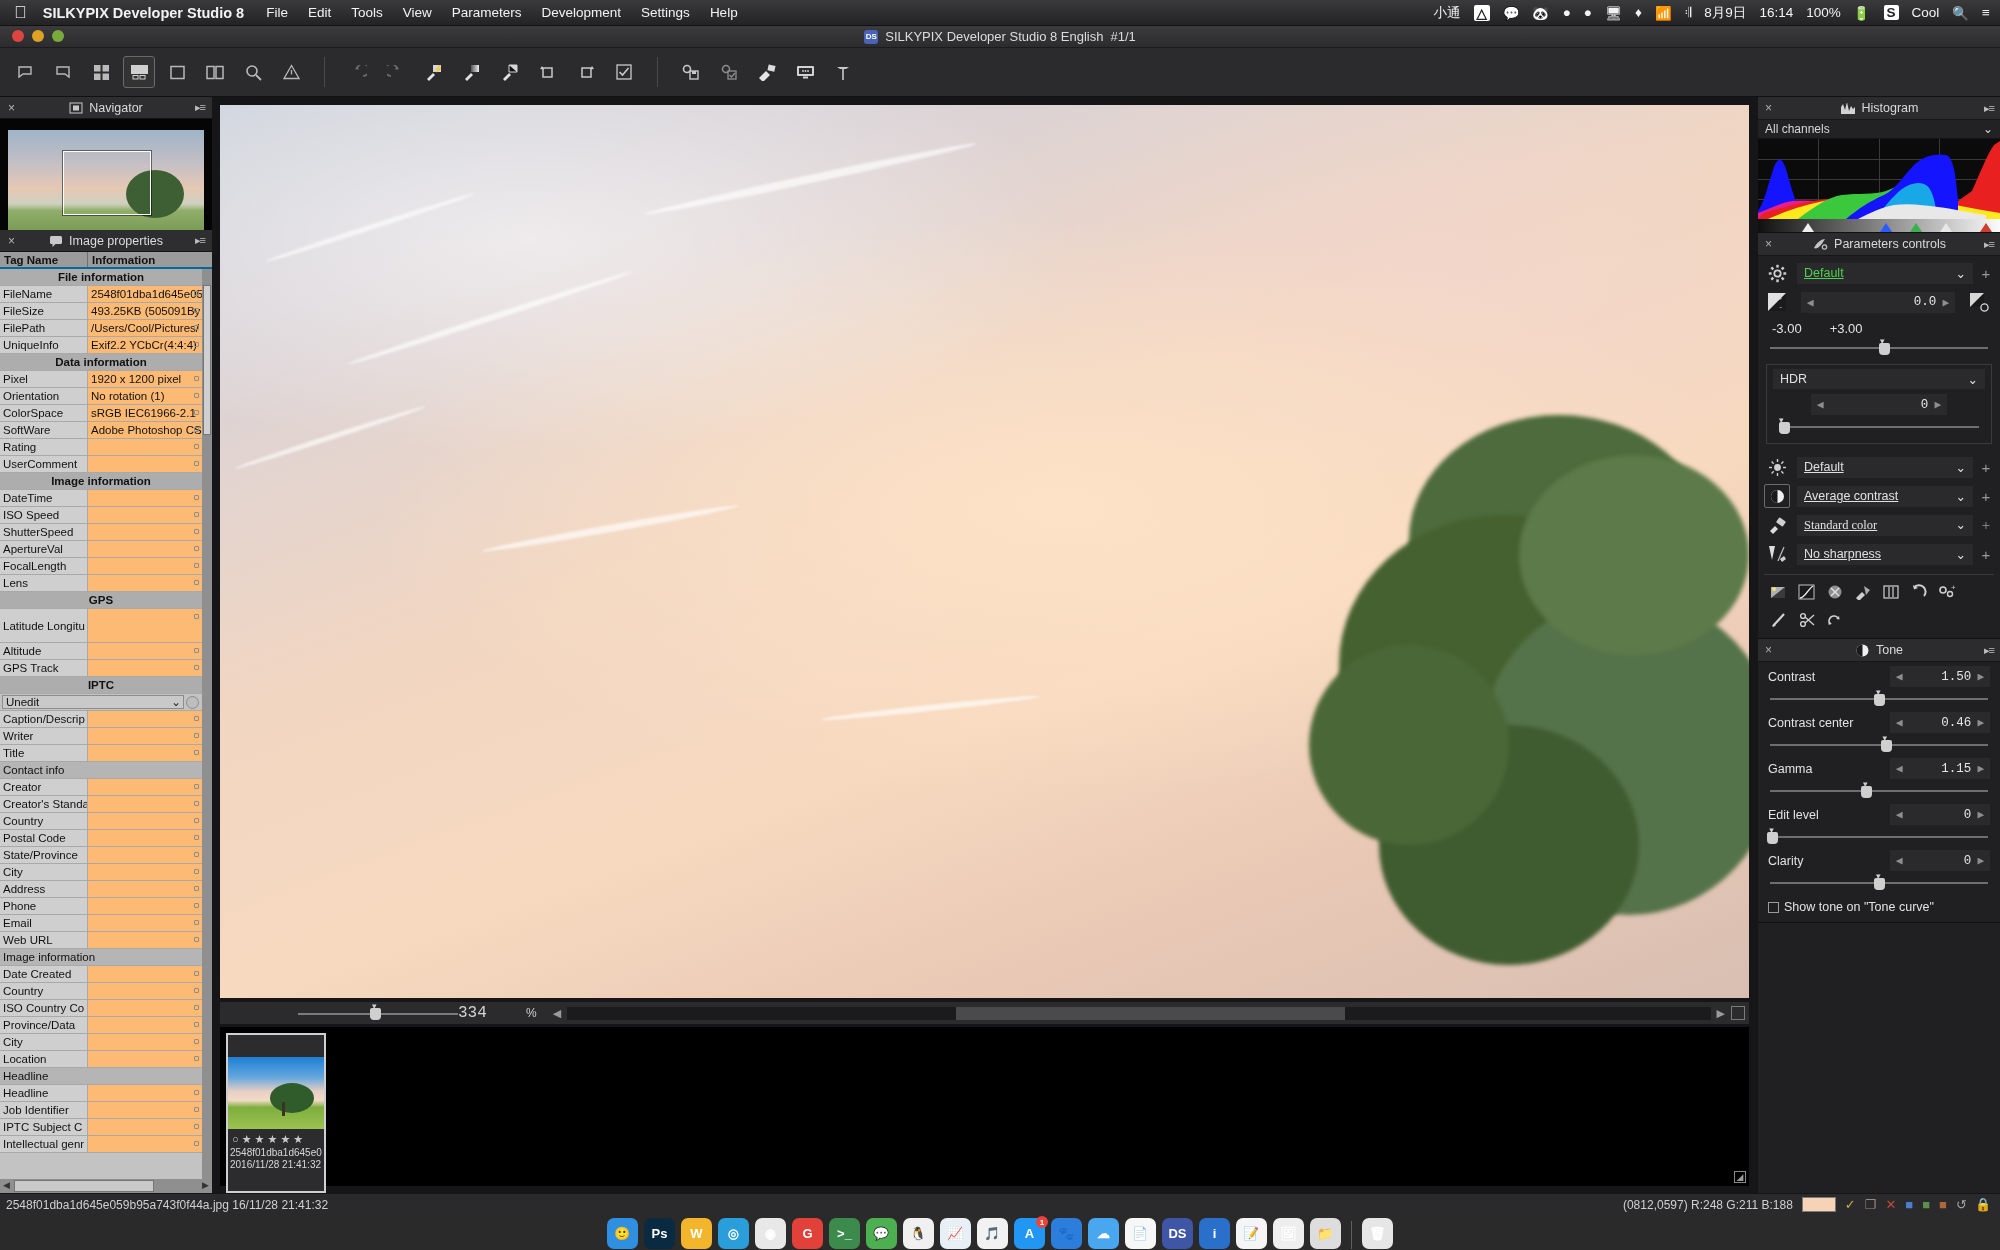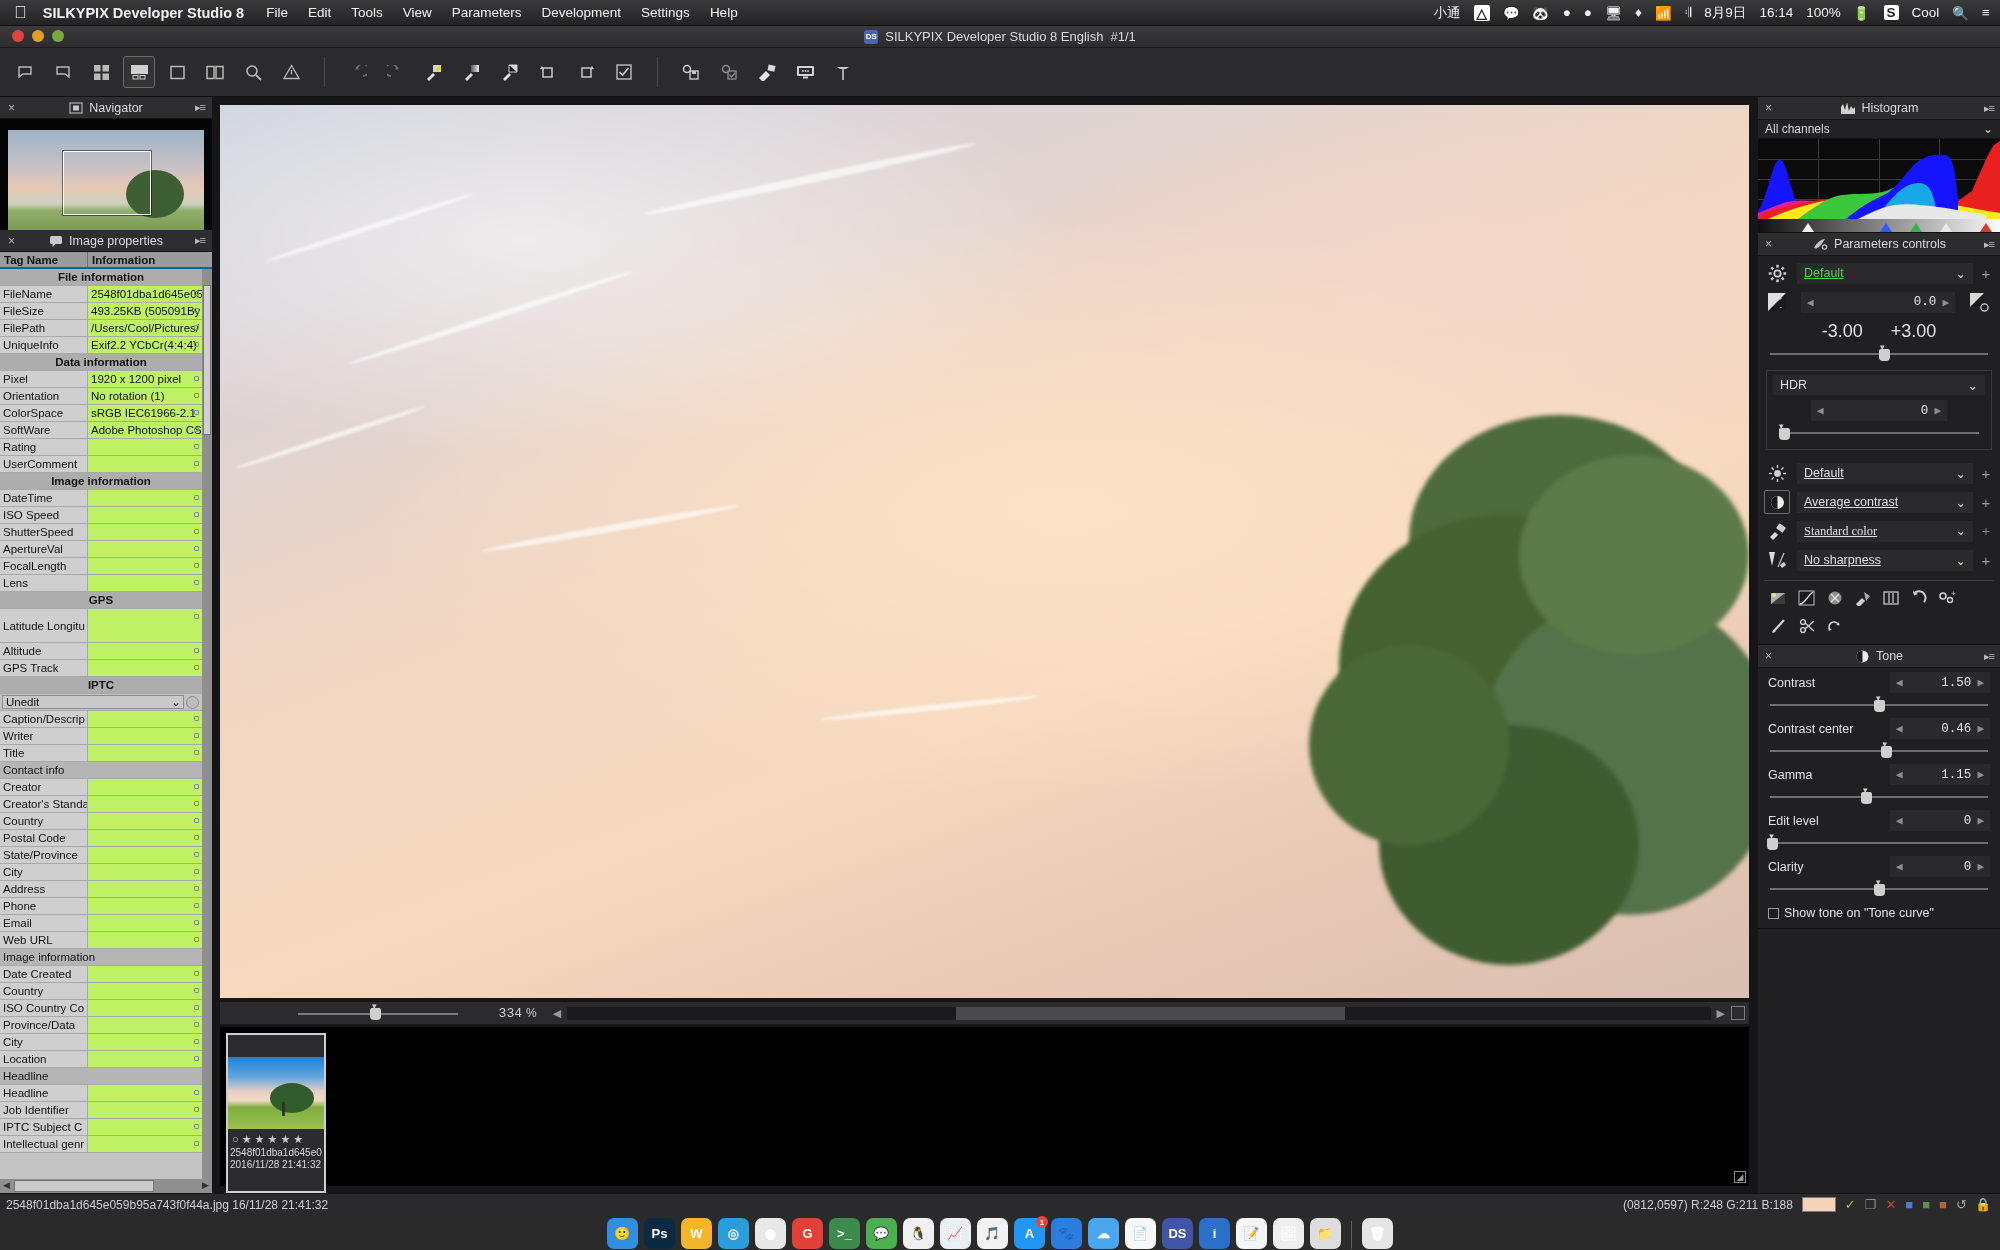--- a/index.html
+++ b/index.html
@@ -75,21 +75,21 @@
   
   .ipbody{ position:absolute; top:155px; left:0; right:0; bottom:0; background:#b9b9b9; }
   .iphdr{ display:flex; height:17px; background:#9b9b9b; color:#111; font-size:11.5px; font-weight:bold;
           border-bottom:2px solid #0369a1; }
   .iphdr .c1{ width:88px; padding-left:4px; border-right:1px solid #6f6f6f; display:flex;align-items:center;}
   .iphdr .c2{ flex:1; padding-left:4px; display:flex;align-items:center;}
   .iptbl{ position:absolute; top:17px; left:0; right:10px; bottom:14px; overflow:hidden; background:#c3c3c3;}
   .iprow{ display:flex; height:17px; font-size:11.5px; color:#111; border-bottom:1px solid #a9a9a9; }
   .iprow .k{ width:88px; padding-left:3px; background:#cfcfcf; border-right:1px solid #a9a9a9;
              white-space:nowrap; overflow:hidden; display:flex;align-items:center;}
-  .iprow .v{ flex:1; padding-left:3px; background:#bef264; white-space:nowrap; overflow:hidden;
+  .iprow .v{ flex:1; padding-left:3px; background:#fdba74; white-space:nowrap; overflow:hidden;
              display:flex;align-items:center; position:relative;}
   .iprow .v .dot{ position:absolute; right:3px; top:5px; width:5px;height:5px;
                   border:1px solid #8d8d8d; border-radius:1px; }
   .iprow.sec{ background:#adadad; justify-content:center; font-weight:bold; }
   .iprow.sec .s{ width:100%; text-align:center; background:#adadad;
                  display:flex;align-items:center;justify-content:center; }
   .iprow.sub .s{ width:100%; background:#b5b5b5; padding-left:3px; display:flex;align-items:center;}
   .iprow.tall{ height:34px; }
   .combo-row{ display:flex; height:17px; align-items:center; background:#c3c3c3; border-bottom:1px solid #a9a9a9;}
   .combo-row .cb{ flex:1; margin:1px 2px; height:14px; background:#c9c9c9; border:1px solid #8d8d8d;
@@ -119,21 +119,21 @@
   .tcanopy{ position:absolute; border-radius:50%; background:#4d6b3c; filter:blur(2px);}
   .zoombar{
     position:absolute; left:8px; right:9px; top:905px; height:22px; background:#2b2b2d;
     display:flex; align-items:center; color:#d4d4d4; font-size:12px;
   }
   .zoomslider{ position:relative; width:160px; height:14px; margin-left:78px;}
   .zoomslider .track{ position:absolute; top:7px; left:0; right:0; height:2px; background:#7b7b7b;}
   .zoomslider .knob{ position:absolute; left:72px; top:2px; width:11px;height:12px;background:#cfcfcf;
                      border-radius:2px 2px 4px 4px; }
   .zoomslider .caret{ position:absolute; left:74px; top:-5px; font-size:9px; color:#cfcfcf;}
-  .zoomval{ width:66px; text-align:right; padding-right:2px; font-family:"Liberation Mono",monospace; font-size:13px;}
+  .zoomval{ width:66px; text-align:left; padding-right:2px; font-family:"Liberation Mono",monospace; font-size:16px;}
   .zpct{ color:#cfcfcf; margin-left:2px; margin-right:10px; }
   .zarrow{ color:#9a9a9a; font-size:11px; margin:0 6px;}
   .zscroll{ flex:1; height:13px; background:#1b1b1d; position:relative; }
   .zscroll .th{ position:absolute; left:34%; width:34%; top:0; bottom:0; background:#4a4a4c; }
   .filmstrip{ position:absolute; left:8px; right:9px; top:930px; bottom:7px; background:#000; }
   .film-item{ position:absolute; left:6px; top:6px; width:100px; height:160px;
               background:#2c2c2e; border:2px solid #cfcfcf; }
   .film-thumb{ position:absolute; left:0; right:0; top:22px; height:72px; overflow:hidden;}
   .film-sky{ position:absolute; inset:0;
     background:linear-gradient(#1d7fd4 0%, #64a7dd 28%, #e7cfc4 48%, #f2dcc6 60%, #7fae3f 70%, #9bc24f 100%); }
@@ -172,21 +172,21 @@
           padding:0 7px; font-size:12.5px; color:#e0e0e0; }
   .pdrop span.lbl{ text-decoration:underline; }
   .pdrop.green span.lbl{ color:#4fd14f; }
   .plus{ color:#9a9a9a; font-size:15px; width:12px; text-align:center;}
 
   .spinbox{ height:21px; background:#2a2a2c; display:flex;align-items:center;justify-content:space-between;
             padding:0 6px; color:#e4e4e4; font-family:"Liberation Mono",monospace; font-size:12.5px;}
   .spinbox .ar{ color:#8e8e8e; font-size:11px;}
   .spinbox .v{ flex:1; text-align:right; padding-right:6px; }
 
-  .rangerow{ display:flex; justify-content:center; padding:2px 14px 0; color:#e2e2e2; font-size:18px;gap:28px;}
+  .rangerow{ display:flex; justify-content:flex-start; padding:2px 14px 0; color:#e2e2e2; font-size:13px;gap:28px;}
   .sld{ position:relative; height:18px; margin:3px 12px 0; }
   .sld .tr{ position:absolute; top:8px; left:0; right:0; height:2px; background:#6e6e6e;}
   .sld .kn{ position:absolute; top:4px; width:11px;height:12px;background:#cfcfcf;border-radius:2px 2px 4px 4px;}
   .sld .ct{ position:absolute; top:-3px; font-size:9px; color:#cfcfcf;}
 
   .hdrbox{ margin:7px 8px 9px; border:1px solid #3a3a3c; padding:4px 0 7px;}
   .hdrsel{ height:20px; margin:0 6px 5px; background:#2a2a2c; display:flex;align-items:center;
            justify-content:space-between; padding:0 7px; color:#e0e0e0; font-size:12.5px; }
 
   .iconrow{ display:flex; gap:3px; padding:6px 8px 0; color:#c6c6c6; flex-wrap:wrap;}

